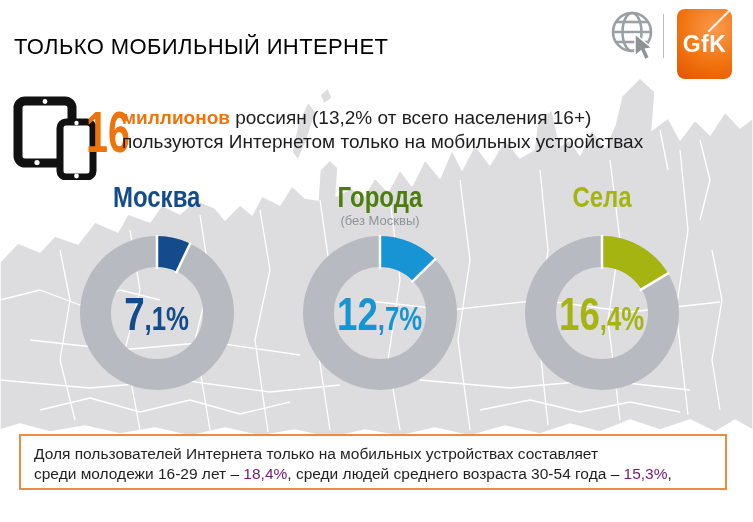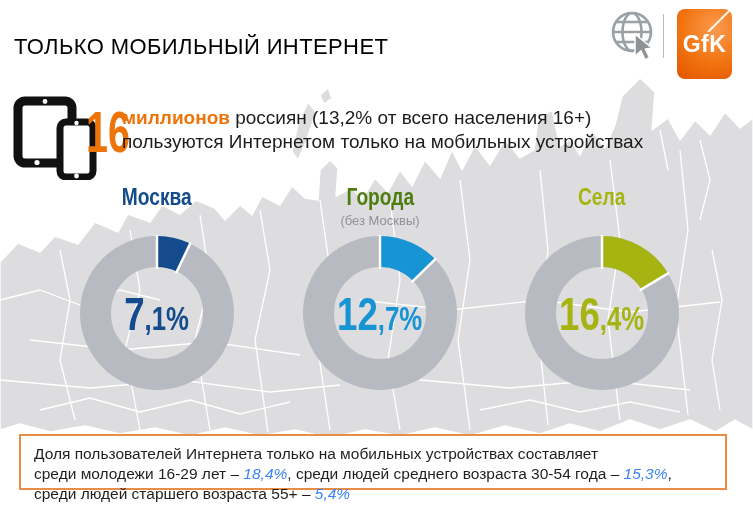--- a/index.html
+++ b/index.html
@@ -16,33 +16,33 @@
   .gfk::after{content:"";position:absolute;top:9px;right:-7px;width:36px;height:2px;
        background:rgba(255,255,255,.92);transform:rotate(-45deg);}
   .gfk-text{color:#fff;font-size:23px;font-weight:bold;letter-spacing:.5px;}
   .devices{position:absolute;left:10px;top:95px;z-index:2;}
   .big-num{position:absolute;left:86px;top:103px;font-size:58px;font-weight:bold;color:#ee7309;
            line-height:1;transform:scaleX(.68);transform-origin:left top;z-index:2;}
   .headline{position:absolute;left:122px;top:106px;width:545px;font-size:19px;line-height:24px;
             color:#1c1c1c;z-index:2;}
   .headline .hl{color:#ee7309;font-weight:bold;}
   .donut-block{position:absolute;top:182px;width:220px;text-align:center;z-index:1;}
-  .donut-title{font-size:24px;font-weight:bold;line-height:30px;white-space:nowrap;}
+  .donut-title{font-size:30px;font-weight:bold;line-height:30px;white-space:nowrap;}
   .donut-title>span{display:inline-block;transform:scaleX(.8);}
   .donut-subtitle{font-size:13px;color:#8f9296;line-height:16px;margin-top:1px;}
   .donut-chart{position:absolute;left:32px;top:53px;width:156px;height:156px;}
   .donut-value{position:absolute;left:32px;top:53px;width:156px;height:156px;display:flex;
                align-items:center;justify-content:center;font-weight:bold;}
   .donut-value .inner{display:inline-flex;align-items:baseline;transform:scaleX(.78);}
   .vbig{font-size:47px;line-height:1;}
   .vsmall{font-size:33px;line-height:1;}
   .footer-box{position:absolute;left:19px;top:434px;width:708px;height:56px;box-sizing:border-box;
               border:2px solid #ea8c44;background:#fff;padding:8px 13px;font-size:15.5px;
               line-height:20px;color:#1f1f1f;z-index:3;}
-  .footer-box .pct{color:#3b82f6;font-style:italic;}
+  .footer-box .pct{color:#701a75;}
 </style>
 </head>
 <body>
 
 <div class="slide">
 
   <svg class="map-svg" width="753" height="522" viewBox="0 0 753 522" aria-hidden="true">
     <g fill="#dddddf" stroke="#ffffff" stroke-width="1.4" stroke-linejoin="round">
       <path d="M0,262 L18,243 L40,252 L55,236 L78,244 L95,222 L118,232 L128,214 L150,222 L162,205
                L180,214 L196,200 L215,208 L225,220 L240,205 L252,215 L262,196 L280,205 L292,186
@@ -161,16 +161,15 @@
       <span class="inner">
           <span class="vbig">16</span>
           <span class="vsmall">,4%</span>
         </span>
     </div>
   </div>
 
   <div class="footer-box">
     <div>Доля пользователей Интернета только на мобильных устройствах составляет</div>
     <div><span>среди молодежи 16-29 лет – </span><span class="pct">18,4%</span><span>, среди людей среднего возраста 30-54 года – </span><span class="pct">15,3%</span><span>,</span></div>
-    <div><span>среди людей старшего возраста 55+ – </span><span class="pct">5,4%</span></div>
   </div>
 
 </div>
 
 </body></html>

